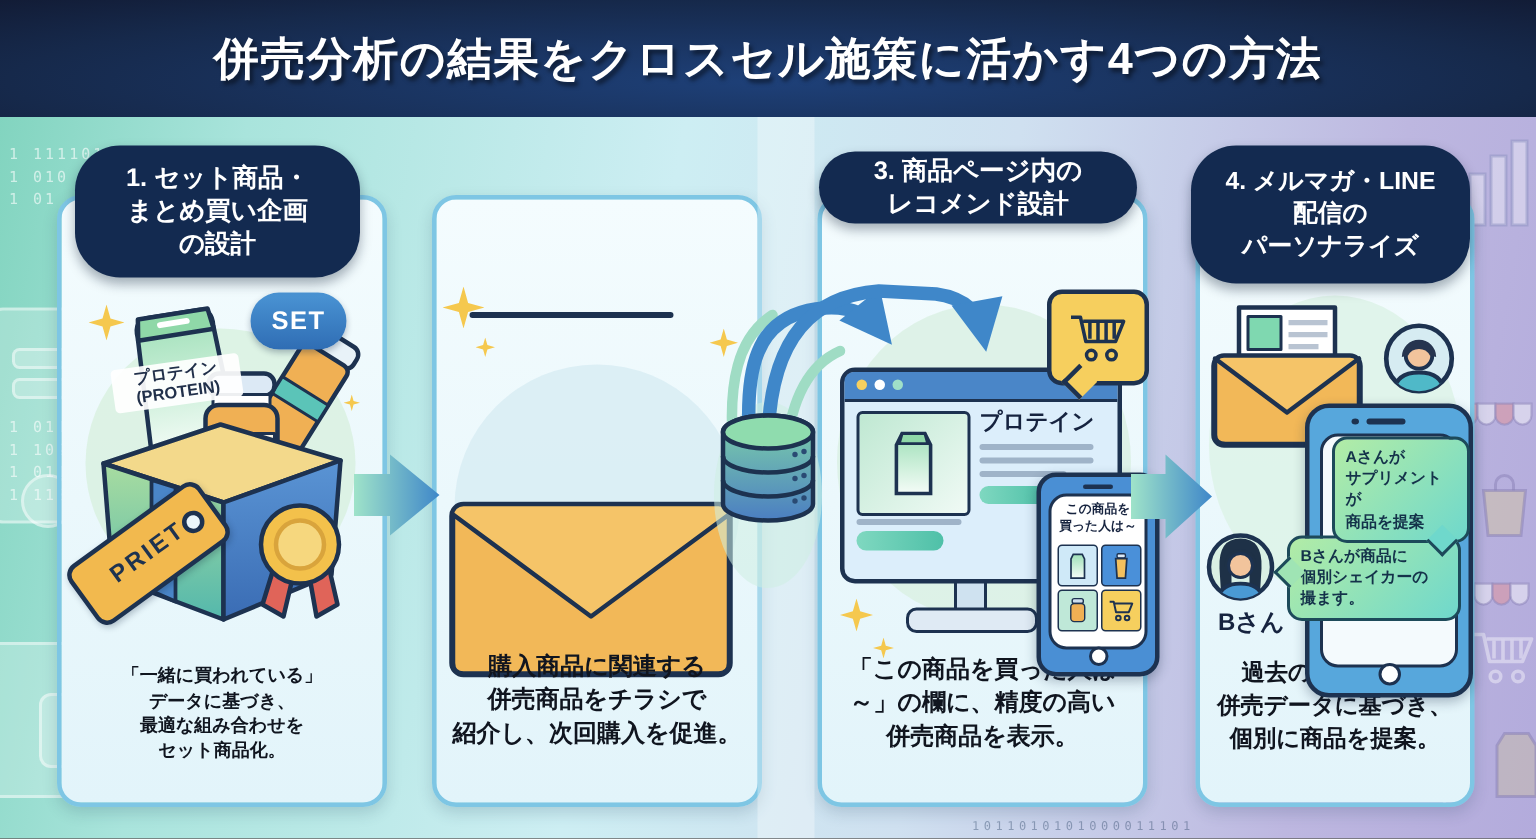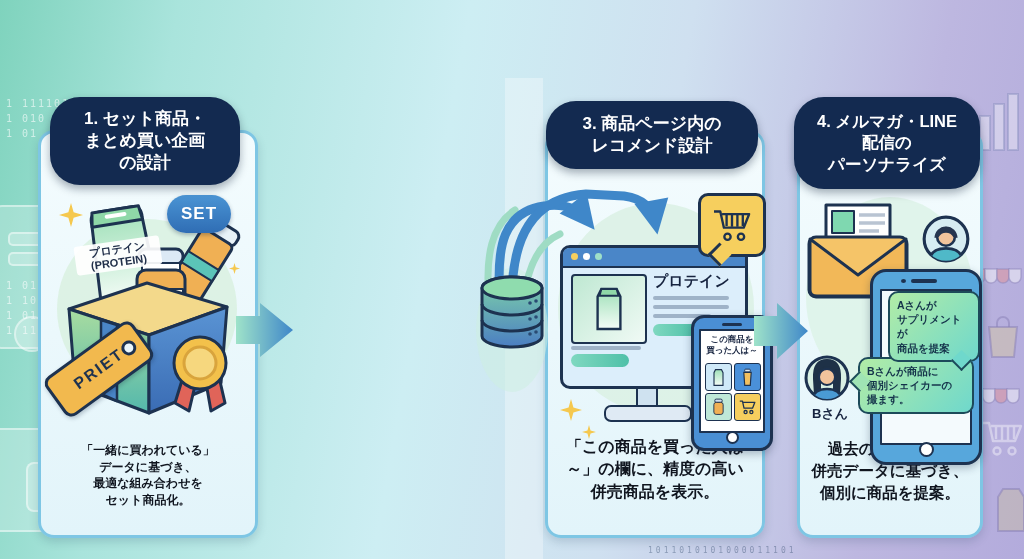--- a/index.html
+++ b/index.html
@@ -37,38 +37,38 @@
   
   .flyer{position:absolute;background:#fff;border:2.5px solid #1d3250;border-radius:3px;z-index:2;}
   .gline{position:absolute;background:#c3cdd8;border-radius:2px;}
   
   .monitor{position:absolute;border:3px solid #1d3250;border-radius:10px;background:#dceefb;z-index:3;}
   .chrome{position:absolute;left:0;top:0;right:0;height:18px;background:#4a86c8;border-radius:6px 6px 0 0;border-bottom:2px solid #1d3250;}
   .dot{position:absolute;top:5px;width:7px;height:7px;border-radius:50%;}
   .mtile{position:absolute;border:2px solid #1d3250;border-radius:4px;display:flex;align-items:center;justify-content:center;}
   .tpill{position:absolute;border-radius:8px;background:linear-gradient(90deg,#7fd8c0,#4fc0a8);}
   .phone{position:absolute;background:#4a8fd4;border:3px solid #1d3250;border-radius:13px;z-index:6;box-shadow:0 3px 8px rgba(20,40,70,.3);}
-  .pscreen{position:absolute;background:#fff;border:2px solid #1d3250;border-radius:1px;}
+  .pscreen{position:absolute;background:#fff;border:2px solid #1d3250;border-radius:12px;}
   .home{position:absolute;border:2.5px solid #1d3250;border-radius:50%;background:#fff;}
   .notch{position:absolute;background:#1d3250;border-radius:3px;}
   .ptile{position:absolute;border:1.5px solid #1d3250;border-radius:3px;display:flex;align-items:center;justify-content:center;}
   .phead{position:absolute;text-align:center;font-weight:800;color:#16233f;line-height:1.25;}
   
   .cart-bubble{position:absolute;background:#f6cf5e;border:3px solid #1d3250;border-radius:10px;
     display:flex;align-items:center;justify-content:center;z-index:4;}
   .cart-bubble::after{content:'';position:absolute;left:10px;bottom:-9px;width:14px;height:14px;background:#f6cf5e;
     border-left:3px solid #1d3250;border-bottom:3px solid #1d3250;transform:rotate(45deg);}
   .chat{position:absolute;z-index:8;background:linear-gradient(135deg,#b2eca6,#6fd8cc);border:2.5px solid #1d4a5a;
     border-radius:10px;padding:5px 7px;font-size:10.5px;font-weight:800;color:#14324a;line-height:1.35;}
   .chat-a::after{content:'';position:absolute;right:9px;bottom:-8px;width:13px;height:13px;background:#6fd8cc;
     border-right:2.5px solid #1d4a5a;border-bottom:2.5px solid #1d4a5a;transform:rotate(45deg);}
   .chat-b::after{content:'';position:absolute;left:-8px;top:15px;width:13px;height:13px;background:#9fe4b4;
     border-left:2.5px solid #1d4a5a;border-bottom:2.5px solid #1d4a5a;transform:rotate(45deg);}
   .avatar{position:absolute;z-index:7;}
-  .av-label{position:absolute;font-weight:800;color:#16233f;font-size:13px;z-index:7;}
+  .av-label{position:absolute;font-weight:800;color:#16233f;font-size:16px;z-index:7;}
   
   .db-label{position:absolute;left:458px;top:348px;width:108px;z-index:35;text-align:center;
     font-weight:800;font-size:17px;line-height:1.3;color:#14233f;}
   .overlay{position:absolute;left:0;top:0;z-index:30;pointer-events:none;}
   
   .ghost{position:absolute;border:2px solid rgba(255,255,255,.45);background:rgba(255,255,255,.22);border-radius:8px;z-index:1;}
   .bin{position:absolute;z-index:1;color:rgba(255,255,255,.6);font-family:"DejaVu Sans Mono",monospace;
     font-size:10px;line-height:1.5;letter-spacing:2px;}
   .bin-dark{color:rgba(35,60,95,.38);font-size:8px;letter-spacing:3px;}
   .bgsvg{position:absolute;z-index:1;opacity:.45;}
@@ -156,20 +156,23 @@
         <circle cx="32" cy="33" r="3.5"></circle>
     </g>
   </svg>
   <svg class="bgsvg" style="left:992px;top:485px" width="36" height="50" viewBox="0 0 36 50">
     <path d="M6 12 L11 4 H27 L32 12 V46 H6 Z" fill="#cbbfa4" stroke="rgba(90,80,140,.55)" stroke-width="2"></path>
   </svg>
   <div class="diamond" style="left:932px;top:498px;width:15px;height:15px"></div>
   <div class="diamond" style="left:958px;top:524px;width:10px;height:10px"></div>
   <div class="bin bin-dark" style="left:648px;top:545px">1011010101000011101</div>
 
+  <div class="title-bar">
+    <h1>併売分析の結果をクロスセル施策に活かす4つの方法</h1>
+  </div>
 
   <div class="pill pre" style="left:50px;top:97px;width:190px;height:88px">1. セット商品・
 まとめ買い企画
 の設計</div>
   <div class="card" style="left:38px;width:214px">
     <div class="halo" style="left:16px;top:86px;width:180px;height:180px;background:#d9f1e1;opacity:.85"></div>
     <div class="spark" style="left:18px;top:70px;width:24px;height:24px"></div>
     <div class="spark" style="left:162px;top:98px;width:16px;height:16px"></div>
     <div class="spark" style="left:188px;top:130px;width:11px;height:11px"></div>
     <svg style="position:absolute;left:8px;top:68px" width="200" height="220" viewBox="0 0 200 220">
@@ -213,22 +216,50 @@
     <div class="price-tag" style="left:4px;top:212px;width:102px;height:42px;transform:rotate(-36deg)">
       <span>PRIET</span>
       <span class="hole"></span>
     </div>
     <p class="desc pre" style="font-size:12px">「一緒に買われている」
 データに基づき、
 最適な組み合わせを
 セット商品化。</p>
   </div>
 
-
-  <div class="pill pre" style="left:546px;top:101px;width:212px;height:68px">3. 商品ページ内の
+  <div class="card" style="left:288px;width:214px">
+    <div class="halo" style="left:12px;top:110px;width:190px;height:190px;background:#d9edf4;opacity:.9"></div>
+    <div class="spark" style="left:4px;top:58px;width:28px;height:28px"></div>
+    <div class="spark" style="left:26px;top:92px;width:13px;height:13px"></div>
+    <div class="spark" style="left:182px;top:86px;width:19px;height:19px"></div>
+    <svg style="position:absolute;left:8px;top:165px;z-index:1" width="190" height="155" viewBox="0 0 190 155">
+      <rect x="2" y="38" width="186" height="114" rx="8" fill="#f5c468" stroke="#1d3250" stroke-width="3"></rect>
+    </svg>
+    <div class="flyer" style="left:22px;top:75px;width:132px;height:152">
+      <div style="position:absolute;inset:0;overflow:hidden">
+        
+        
+        
+        
+        
+        
+        
+        
+        
+      </div>
+    </div>
+    <svg style="position:absolute;left:8px;top:165px;z-index:3" width="190" height="155" viewBox="0 0 190 155">
+      <path d="M3 45 L95 113 L187 45 L187 144 Q187 151 180 151 L10 151 Q3 151 3 144 Z" fill="#f2b858" stroke="#1d3250" stroke-width="3" stroke-linejoin="round"></path>
+    </svg>
+    <p class="desc pre" style="font-size:16px;bottom:18px">購入商品に関連する
+併売商品をチラシで
+紹介し、次回購入を促進。</p>
+  </div>
+
+  <div class="pill pre" style="left:546px;top:101px;width:212px;height:48px">3. 商品ページ内の
 レコメンド設計</div>
   <div class="card" style="left:545px;width:214px">
     <div class="halo" style="left:10px;top:70px;width:196px;height:210px;background:#d9f0e2;opacity:.8;border-radius:50%"></div>
     <div class="cart-bubble" style="left:150px;top:60px;width:62px;height:58px">
       <svg width="40" height="36" viewBox="0 0 44 40">
         <g fill="none" stroke="#1d3250" stroke-width="2.6" stroke-linejoin="round">
           <path d="M2 5 h7 l4 18 h22 l6 -15 h-30"></path>
             <path d="M16 9 v12 M22 8 v14 M28 8 v14 M34 8 v13"></path>
           <circle cx="17" cy="33" r="3.5"></circle>
             <circle cx="32" cy="33" r="3.5"></circle>

